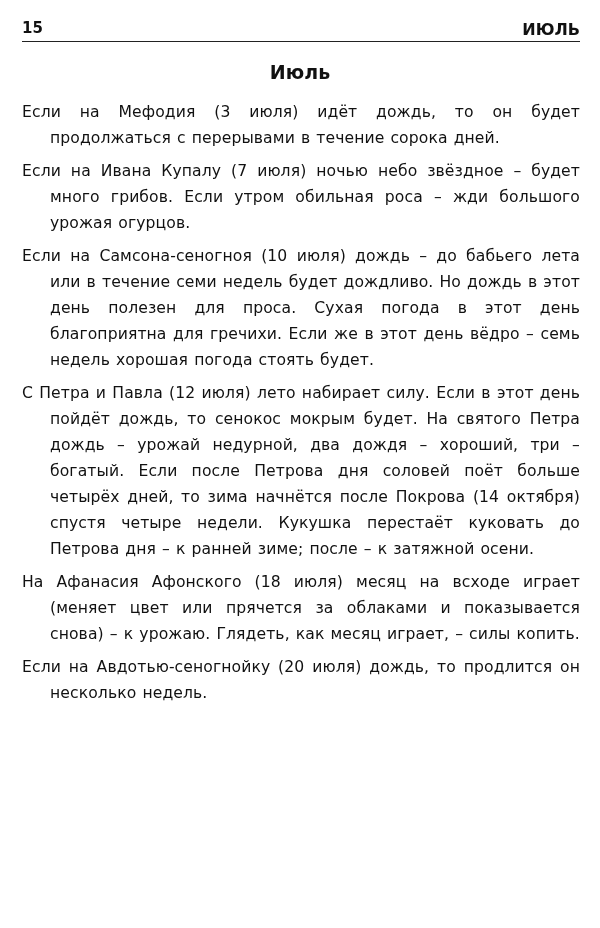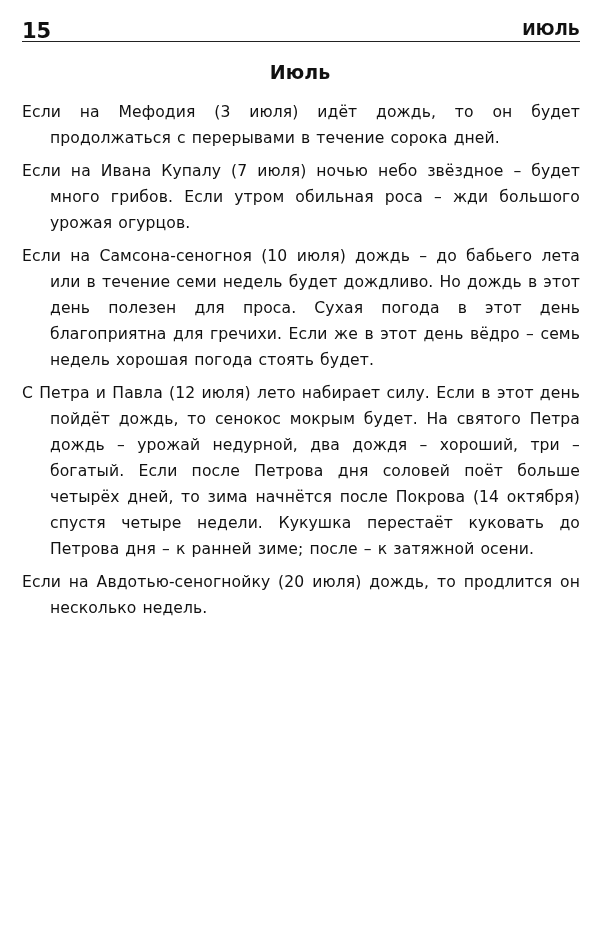--- a/index.html
+++ b/index.html
@@ -1,20 +1,20 @@
 <!DOCTYPE html>
 <html><head>
 <meta charset="utf-8">
 <style>
   html, body { margin: 0; padding: 0; background: #ffffff; }
   body { width: 600px; height: 928px; overflow: hidden; position: relative;
          font-family: "DejaVu Sans", "Liberation Sans", sans-serif; color: #111; }
   .header { position: absolute; left: 22px; right: 20px; top: 16px; height: 25px;
             border-bottom: 1.5px solid #222; }
-  .page-num { position: absolute; left: 0; top: 3px; font-weight: bold; font-size: 21px; letter-spacing: 0px; }
+  .page-num { position: absolute; left: 0; top: 3px; font-weight: bold; font-size: 15px; letter-spacing: 0px; }
   .running-head { position: absolute; right: 0; top: 4px; font-weight: bold; font-size: 16px; }
   .title { position: absolute; top: 61px; left: 0; right: 0; text-align: center;
            font-weight: bold; font-size: 19px; }
   .content { position: absolute; top: 99px; left: 22px; width: 558px; }
   .entry { margin: 0 0 7px 0; padding-left: 28px; text-indent: -28px;
            font-size: 15.6px; line-height: 26px; text-align: justify; letter-spacing: 0.1px;
            word-spacing: 1px; }
 </style>
 </head>
 <body>
@@ -24,15 +24,16 @@
   <span class="running-head">ИЮЛЬ</span>
 </div>
 
 <div class="title">Июль</div>
 
 <div class="content">
   <p class="entry">Если на Мефодия (3 июля) идёт дождь, то он будет продолжаться с перерывами в течение сорока дней.</p>
   <p class="entry">Если на Ивана Купалу (7 июля) ночью небо звёздное – будет много грибов. Если утром обильная роса – жди большого урожая огурцов.</p>
   <p class="entry">Если на Самсона-сеногноя (10 июля) дождь – до бабьего лета или в течение семи недель будет дождливо. Но дождь в этот день полезен для проса. Сухая погода в этот день благоприятна для гречихи. Если же в этот день вёдро – семь недель хорошая погода стоять будет.</p>
   <p class="entry">С Петра и Павла (12 июля) лето набирает силу. Если в этот день пойдёт дождь, то сенокос мокрым будет. На святого Петра дождь – урожай недурной, два дождя – хороший, три – богатый. Если после Петрова дня соловей поёт больше четырёх дней, то зима начнётся после Покрова (14 октября) спустя четыре недели. Кукушка перестаёт куковать до Петрова дня – к ранней зиме; после – к затяжной осени.</p>
+  <p class="entry">На Афанасия Афонского (18 июля) месяц на всходе играет (меняет цвет или прячется за облаками и показывается снова) – к урожаю. Глядеть, как месяц играет, – силы копить.</p>
   <p class="entry">Если на Авдотью-сеногнойку (20 июля) дождь, то продлится он несколько недель.</p>
 
 </div>
 
 </body></html>

